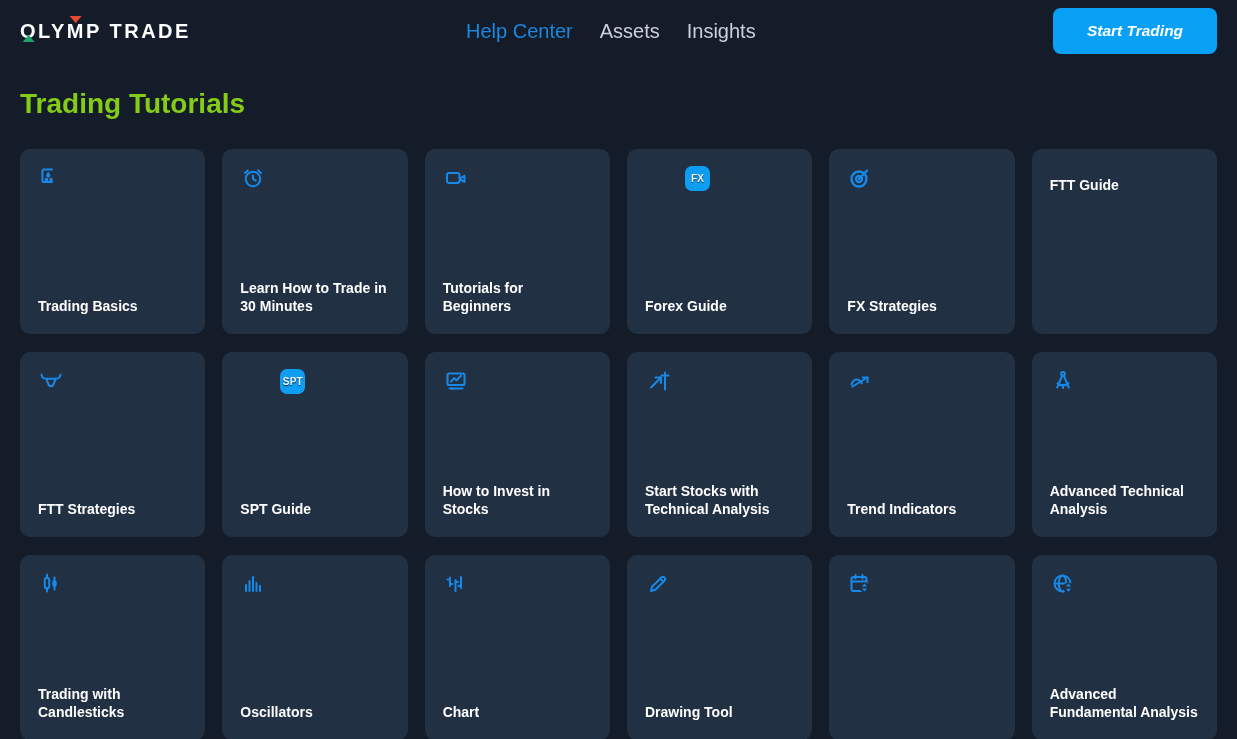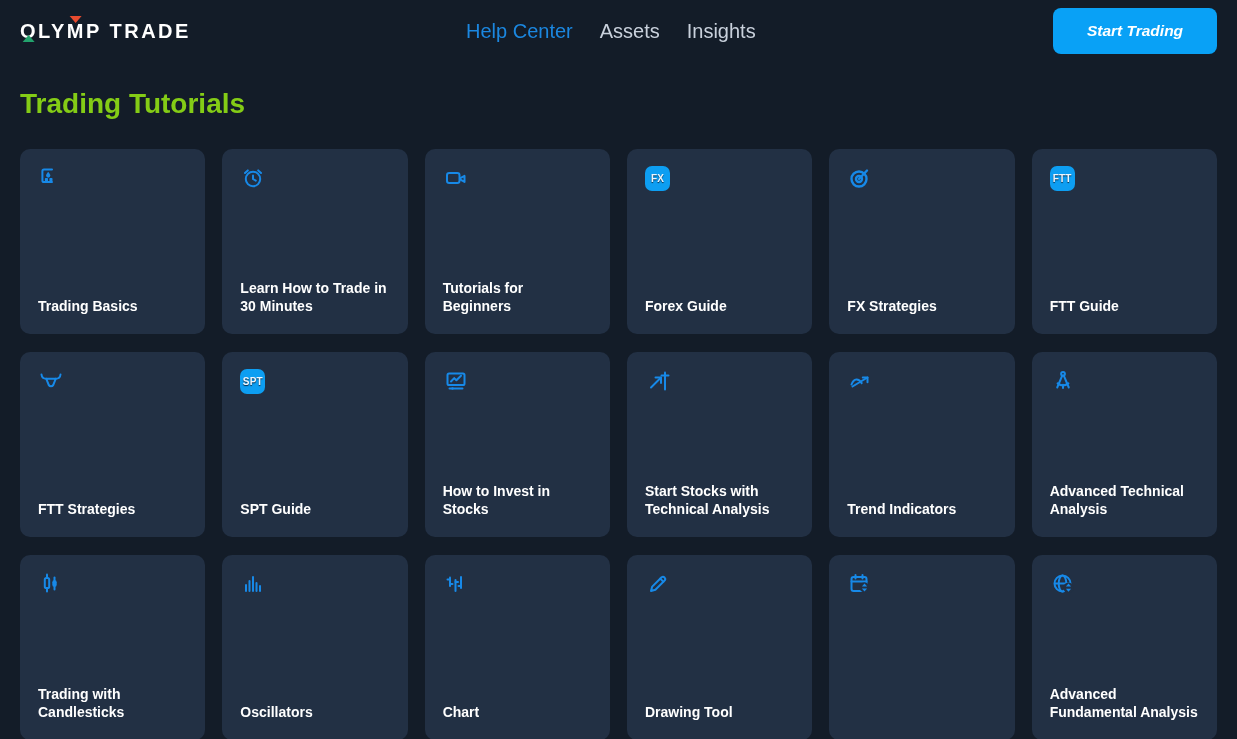--- a/index.html
+++ b/index.html
@@ -64,20 +64,21 @@
     cursor:pointer;
   }
   .card-icon { height:26px; display:flex; align-items:center; }
   .card-icon svg { width:26px; height:26px; display:block; }
   .badge {
     display:inline-flex; align-items:center; justify-content:center;
     width:25px; height:25px; border-radius:7px;
     background:#0d9ef2; color:#ecf6ff;
     font-size:10px; font-weight:800; letter-spacing:.2px;
     text-shadow:0 1px 1px rgba(10,22,38,.85);
+    margin-left:40px;
   }
   .card-title {
     font-size:14px; font-weight:700; line-height:1.3; color:#fff;margin-top:11px;
   }
 </style>
 </head>
 <body>
 
 <div class="header">
   <div class="logo">
@@ -137,23 +138,20 @@
     <div class="card-icon">
         <svg viewBox="0 0 26 26" fill="none" stroke="#1789e8" stroke-linecap="round">
           <circle cx="12" cy="14" r="7.5" stroke-width="2.4"></circle>
           <circle cx="12" cy="14" r="3" stroke-width="2.4"></circle>
           <path d="M12 14 L20 5.5" stroke-width="2.4"></path>
         </svg>
       </div>
     <div class="card-title">FX Strategies</div>
   </div>
     <div class="card">
-    <div class="card-icon">
-        <span class="badge">FTT</span>
-      </div>
     <div class="card-title">FTT Guide</div>
   </div>
     <div class="card">
     <div class="card-icon">
         <svg viewBox="0 0 26 26" fill="none" stroke="#1789e8" stroke-width="2" stroke-linecap="round" stroke-linejoin="round">
           <path d="M3.5 6.5 c.3 2.8 2 4.3 4.8 4.3"></path>
           <path d="M22.5 6.5 c-.3 2.8 -2 4.3 -4.8 4.3"></path>
           <path d="M8.3 10.8 h9.4 l-2.5 6.3 a2.6 2.6 0 0 1 -4.4 0 z"></path>
         </svg>
       </div>

